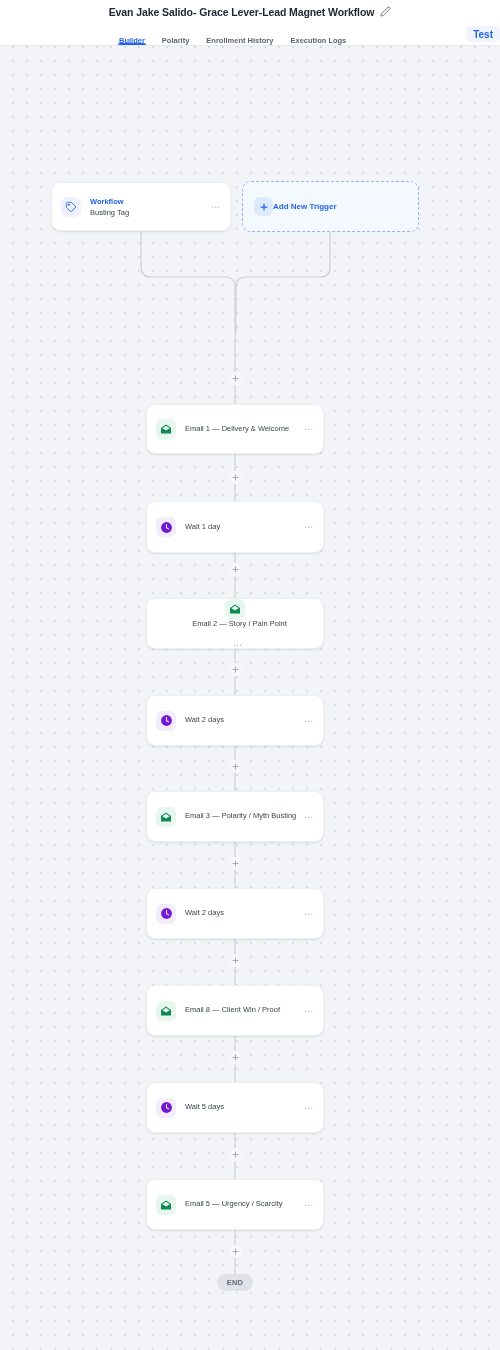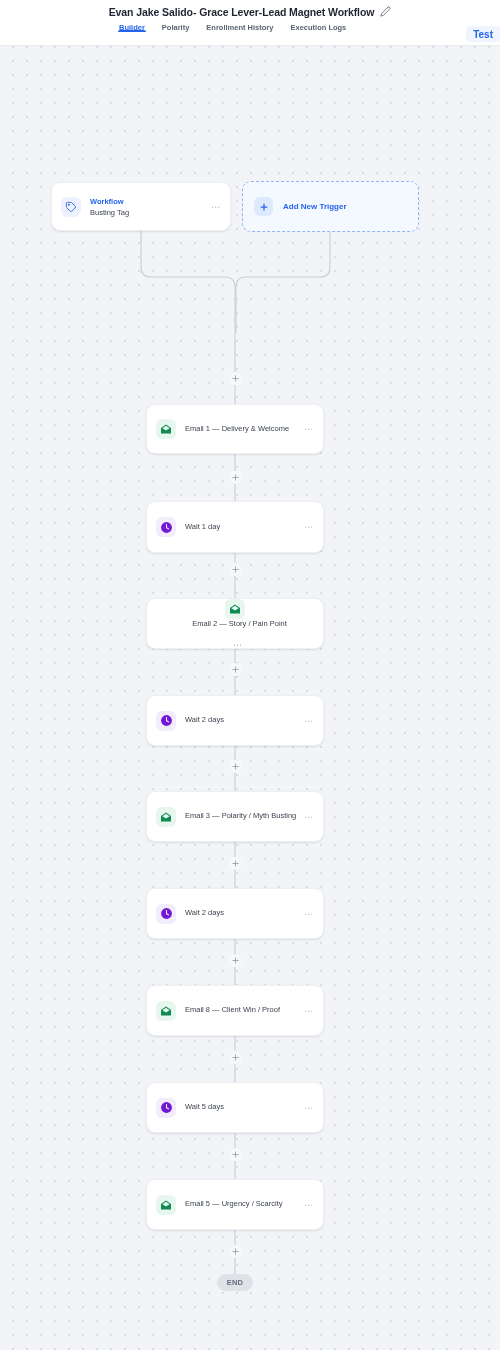--- a/index.html
+++ b/index.html
@@ -48,21 +48,21 @@
     width: 500px;
     height: 23px;
     background: #ffffff;
     border-bottom: 1px solid #e8eaee;
     display: flex;
     align-items: stretch;
     position: relative;
   }
   .tabs {
     display: flex;
-    align-items: flex-start;
+    align-items: flex-end;
     gap: 15px;
     margin-left: 118px;
   }
   .tab {
     font-size: 7.5px;
     font-weight: 600;
     color: #5b6370;
     display: flex;
     align-items: center;
     white-space: nowrap;
@@ -198,21 +198,20 @@
     height: 19px;
     border-radius: 6px;
     background: #dde9fd;
     display: flex;
     align-items: center;
     justify-content: center;
     flex: 0 0 auto;
     color: #2563eb;
   }
   .add-trigger-label {
-    margin-left: 10px;
     font-size: 8px;
     font-weight: 700;
     color: #2563eb;
     white-space: nowrap;
   }
 
   
   .step {
     left: 146px;
     width: 178px;

